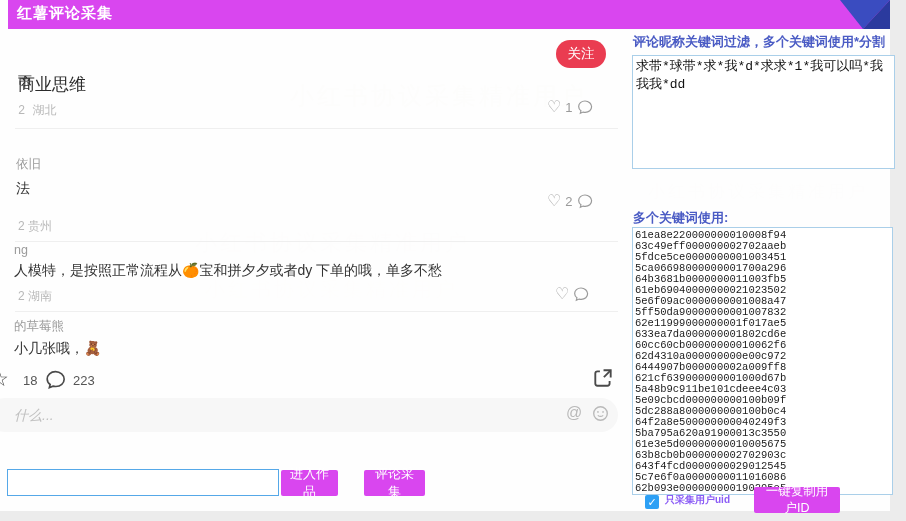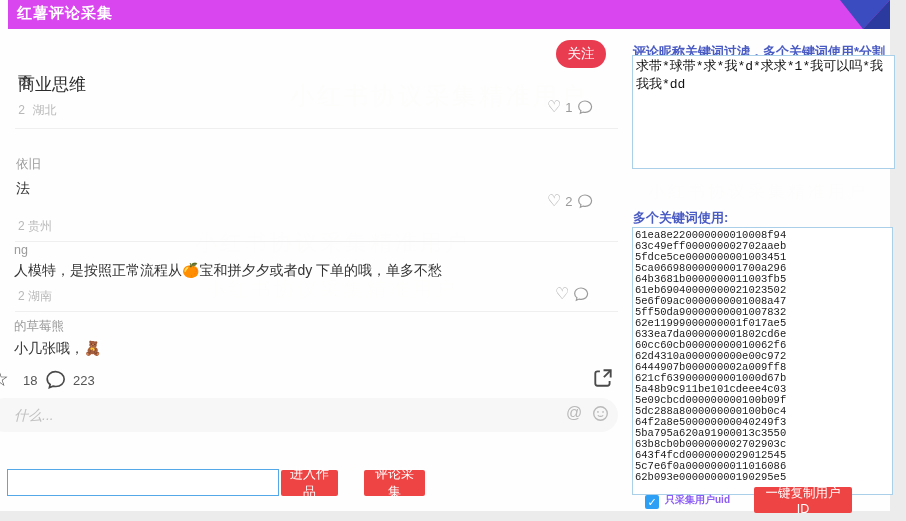--- a/index.html
+++ b/index.html
@@ -22,21 +22,21 @@
   .c-like{position:absolute;display:flex;align-items:center;gap:4px;color:#9a9a9a;font-size:13px;}
   .heart{font-size:16px;color:#a8a8a8;line-height:1;}
   .divider{position:absolute;left:15px;width:603px;height:1px;background:#efefef;}
   .act-num{position:absolute;font-size:13px;color:#555;}
   .star-clip{position:absolute;left:0;width:14px;height:24px;overflow:hidden;}
   .star-clip span{font-size:21px;color:#4a4a4a;display:inline-block;margin-left:-10px;line-height:22px;}
   .comment-pill{position:absolute;left:-12px;top:369px;width:630px;height:34px;border-radius:17px;background:#f7f7f7;}
   .pill-ph{position:absolute;left:26px;top:378px;font-size:14px;color:#c0c0c0;}
   .at-icon{position:absolute;left:566px;top:375px;font-size:16px;color:#b9b9b9;}
   .url-input{position:absolute;left:7px;top:440px;width:262px;height:25px;border:1px solid #55a8e8;background:#fff;outline:none;font-size:13px;padding:0 4px;}
-  .blue-btn{position:absolute;background:#ef4444;color:#fff;border:none;font-size:13px;display:flex;align-items:center;justify-content:center;border-radius:2px;font-family:"Liberation Sans",sans-serif;}
+  .blue-btn{position:absolute;background:#d946ef;color:#fff;border:none;font-size:13px;display:flex;align-items:center;justify-content:center;border-radius:2px;font-family:"Liberation Sans",sans-serif;}
   
   .r-label{position:absolute;font-size:13px;font-weight:bold;color:#4a5bc4;white-space:nowrap;}
   .r-box{position:absolute;left:632px;width:255px;border:1px solid #aacfe9;background:#fff;}
   textarea.r-box{resize:none;outline:none;padding:1px 3px;font-size:13px;color:#111;font-family:"Liberation Mono",monospace;}
   .id-list{top:227px;height:262px;overflow:auto;font-family:"Liberation Mono",monospace;font-size:10.5px;line-height:11px;color:#1a1a1a;padding:2px 2px;}
   .cb{position:absolute;left:645px;top:495px;width:14px;height:14px;background:#2da0f5;border-radius:2px;color:#fff;font-size:11px;line-height:14px;text-align:center;}
   .cb-label{position:absolute;left:665px;top:493px;font-size:10px;font-weight:600;color:#8b5cf6;}
   .share-icon{position:absolute;left:592px;top:338px;}
   .bub{display:inline-block;}
 </style>
@@ -123,21 +123,21 @@
       <circle cx="7" cy="8.2" r="1" fill="#b9b9b9"></circle>
         <circle cx="13" cy="8.2" r="1" fill="#b9b9b9"></circle>
       <path d="M6.8 12.2 Q10 14.8 13.2 12.2" fill="none" stroke="#b9b9b9" stroke-width="1.4"></path>
     </svg>
 
     <input class="url-input" style="">
     <button class="blue-btn" style="left:281px;top:441px;width:57px;height:26px;">进入作品</button>
     <button class="blue-btn" style="left:364px;top:441px;width:61px;height:26px;">评论采集</button>
   </div>
 
-  <div class="r-label" style="left:633px;top:43px;">评论昵称关键词过滤，多个关键词使用*分割</div>
+  <div class="r-label" style="left:633px;top:33px;">评论昵称关键词过滤，多个关键词使用*分割</div>
   <textarea class="r-box" style="top: 55px; height: 110px;">求带*球带*求*我*d*求求*1*我可以吗*我我我*dd</textarea>
 
   <div class="r-label" style="left:633px;top:209px;">多个关键词使用:</div>
   <div class="r-box id-list">
       <div>61ea8e220000000010008f94</div>
       <div>63c49eff000000002702aaeb</div>
       <div>5fdce5ce0000000001003451</div>
       <div>5ca06698000000001700a296</div>
       <div>64b3681b0000000011003fb5</div>
       <div>61eb69040000000021023502</div>
@@ -147,23 +147,24 @@
       <div>633ea7da000000001802cd6e</div>
       <div>60cc60cb00000000010062f6</div>
       <div>62d4310a000000000e00c972</div>
       <div>6444907b000000002a009ff8</div>
       <div>621cf639000000001000d67b</div>
       <div>5a48b9c911be101cdeee4c03</div>
       <div>5e09cbcd000000000100b09f</div>
       <div>5dc288a8000000000100b0c4</div>
       <div>64f2a8e500000000040249f3</div>
       <div>5ba795a620a91900013c3550</div>
+      <div>61e3e5d00000000010005675</div>
       <div>63b8cb0b000000002702903c</div>
       <div>643f4fcd0000000029012545</div>
       <div>5c7e6f0a0000000011016086</div>
       <div>62b093e000000000190295e5</div>
     </div>
 
   <div class="cb">✓</div>
   <div class="cb-label">只采集用户uid</div>
-  <button class="blue-btn" style="left:754px;top:487px;width:98px;height:26px;font-size:12.5px;">一键复制用户ID</button>
+  <button class="blue-btn" style="left:754px;top:487px;width:86px;height:26px;font-size:12.5px;">一键复制用户ID</button>
 
 </div>
 
 </body></html>

